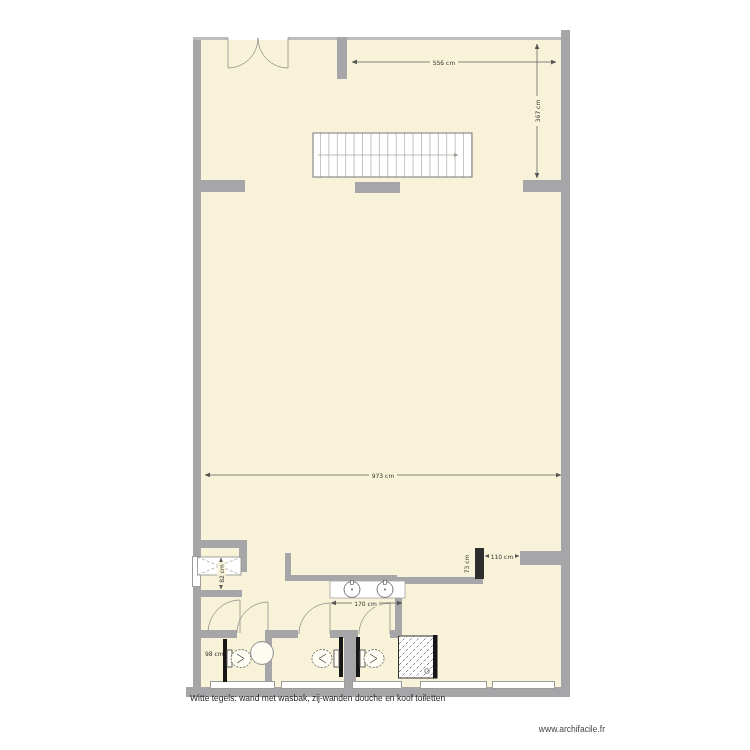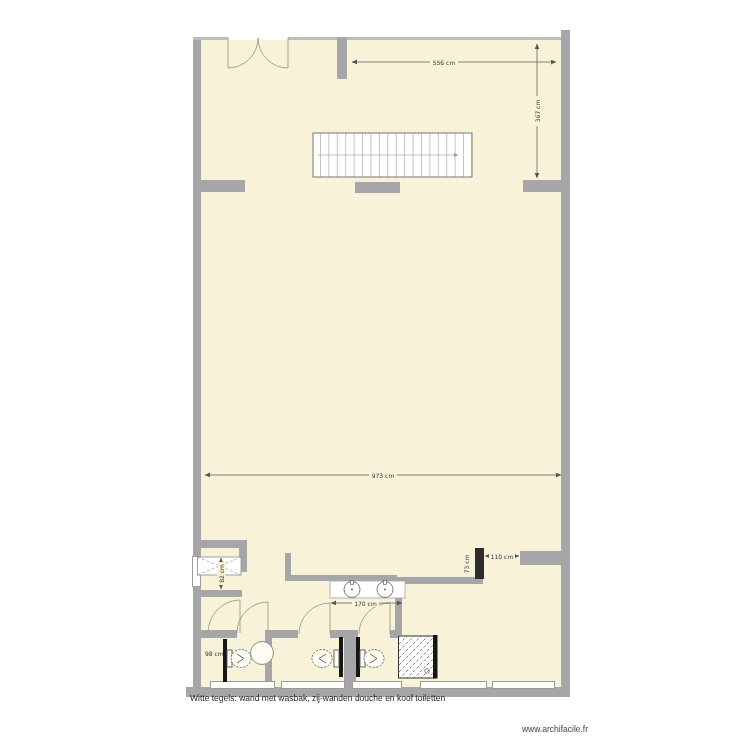--- a/index.html
+++ b/index.html
@@ -8,21 +8,21 @@
   .abs{position:absolute;}
   .floor{background:#f8f3d8;}
   .w{background:#a6a6a8;}
   .topw{background:#bdbdbf;}
   .win{background:#ffffff;border:1px solid #9b9b9b;box-sizing:border-box;}
   .tile{background:#161616;}
   .darktile{background:#2d2d2d;}
   svg{position:absolute;left:0;top:0;}
   svg text{font-family:"DejaVu Sans","Liberation Sans",sans-serif;font-size:6px;fill:#333;}
   .legend{position:absolute;left:190px;top:693px;font-size:8.5px;line-height:10px;color:#1c1c1c;}
-  .watermark{position:absolute;left:505px;top:724px;width:100px;text-align:center;
+  .watermark{position:absolute;left:505px;top:724px;width:100px;text-align:right;
              font-size:8.5px;color:#444;}
 </style>
 </head>
 <body>
 
 <div id="canvas">
 
   <div class="abs floor" style="left:201px;top:40px;width:360px;height:648px;"></div>
 
   <div class="abs w" style="left:193px;top:37px;width:8px;height:651px;"></div>

